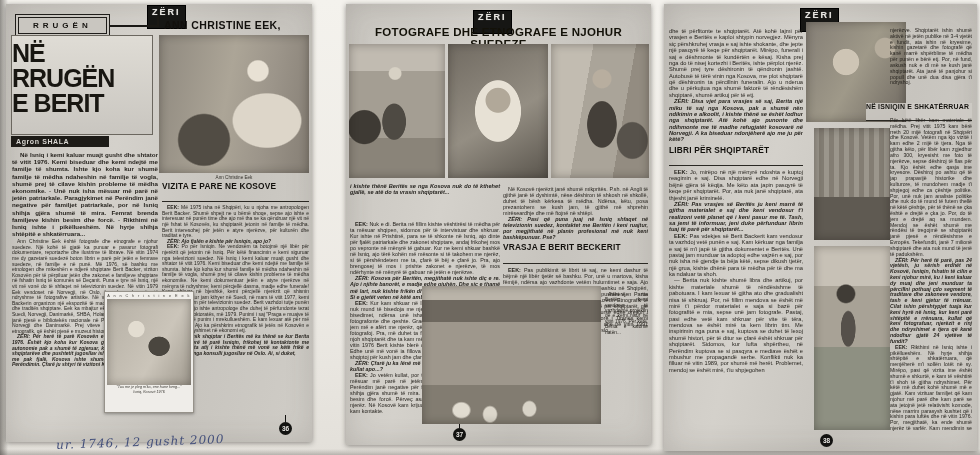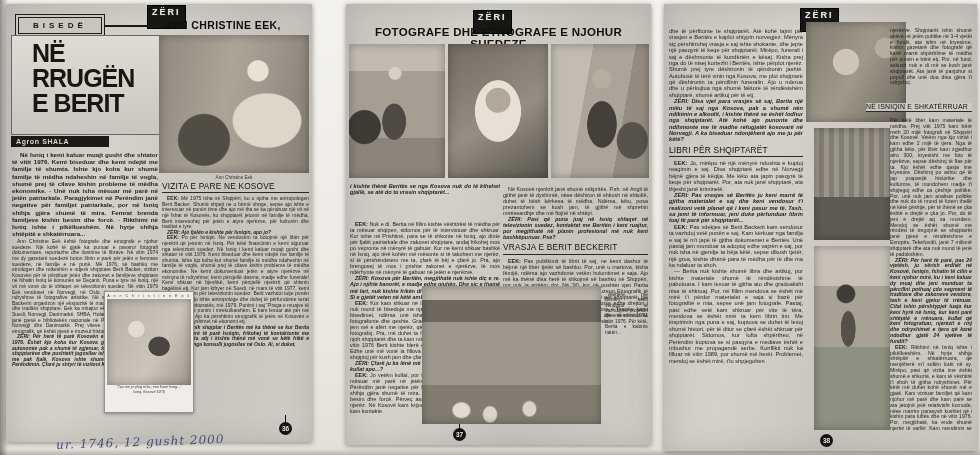--- a/index.html
+++ b/index.html
@@ -15,34 +15,34 @@
         box-shadow:0 1px 5px rgba(30,28,24,.45), inset 0 0 28px rgba(60,55,48,.16);}
   .zeri{position:absolute;background:#161614;color:#e6e4e0;font-weight:bold;
         font-size:9px;line-height:1;padding:2px 4px 11px;letter-spacing:2px;
         border:1px solid #000;text-shadow:0 0 1px #777;}
   .kicker{position:absolute;border:1px solid #1f1d1a;background:#c9c6c0;color:#161410;
         font-weight:bold;font-size:8px;letter-spacing:4px;padding:3px 14px;
         box-shadow:0 0 0 2px #c9c6c0,0 0 0 3px #1f1d1a;}
   .kline{position:absolute;background:#1a1814;}
   .overline{position:absolute;font-weight:bold;font-size:10.5px;letter-spacing:.4px;color:#12100d;text-align:center;}
   .title-box{position:absolute;border:1px solid #6b675f;background:linear-gradient(180deg,#dfdcd5,#c9c6c0);
-        padding:5px 20px;font-weight:800;font-size:25px;line-height:.99;letter-spacing:-1px;color:#181611;}
+        padding:5px 0;font-weight:800;font-size:25px;line-height:.99;letter-spacing:-1px;color:#181611;}
   .byline{position:absolute;background:#1d1b17;color:#d9d7d2;font-size:7px;font-weight:bold;
         padding:2px 5px;letter-spacing:.6px;}
   .photo{position:absolute;box-shadow:inset 0 0 10px rgba(20,18,15,.35);}
   .over{z-index:2;}
   .cap{position:absolute;font-size:4.6px;color:#34322c;}
   .col{position:absolute;overflow:hidden;text-align:justify;font-size:5px;line-height:1.12;color:#27241f;z-index:1;}
   .col p{margin:0;text-indent:5px;}
   .col p.q{font-weight:bold;font-style:italic;}
   .col p.intro{font-size:6.2px;font-weight:bold;line-height:1.16;text-indent:8px;margin-bottom:2px;}
   .f54{font-size:5.4px;}.f57{font-size:5.7px;}.f52{font-size:5.2px;}
   .mini{font-size:4.8px;}
-  .colhead{margin:0 0 3px;font-size:8.3px;font-weight:400;letter-spacing:.2px;color:#14120e;
-        border-bottom:1px solid #2b2924;padding-bottom:1px;text-indent:0;}
+  .colhead{margin:0 0 3px;font-size:8.3px;font-weight:700;letter-spacing:.2px;color:#14120e;
+        border-bottom:1px solid #2b2924;padding-bottom:10px;text-indent:0;}
   .colhead.mid{margin-top:3px;}
   .headline2{position:absolute;width:100%;text-align:center;font-weight:800;font-size:11.5px;
         letter-spacing:.3px;color:#131108;}
   .lead-cap{position:absolute;font-size:5.6px;font-weight:bold;font-style:italic;text-align:justify;color:#201e1a;}
   .badge{position:absolute;width:13px;height:13px;border-radius:50%;background:#131311;color:#eae8e4;
         font-size:6.5px;font-weight:bold;text-align:center;line-height:13px;z-index:4;}
   .stem{position:absolute;width:1px;background:#131311;z-index:4;}
   .inset{position:absolute;background:#efede9;border:1px solid #96928a;padding:2px;
         box-shadow:0 1px 3px rgba(0,0,0,.35);z-index:3;}
   .inset-head{font-size:3.8px;letter-spacing:1.4px;text-align:center;color:#45423c;margin-bottom:1px;white-space:nowrap;overflow:hidden;}
@@ -94,21 +94,21 @@
 <body>
 
 <div class="scan">
   <div class="edge-left"></div>
   <div class="edge-bottom"></div>
 
   <section class="page" style="left:6px;top:4px;width:306px;height:438px;">
     <span class="zeri" style="left:141px;top:1px;">ZËRI</span>
     <div class="kline" style="left:96px;top:21px;width:57px;height:2px;"></div>
     <div class="kline" style="left:151px;top:12px;width:2px;height:10px;"></div>
-    <div class="kicker" style="left:12px;top:13px;">BISEDË</div>
+    <div class="kicker" style="left:12px;top:13px;">RRUGËN</div>
     <div class="overline" style="left:158px;top:15px;">ANN CHRISTINE EEK,</div>
 
     <div class="title-box" style="left:5px;top:31px;width:140px;height:88px;">
       <div>NË RRUGËN</div>
       <div>E BERIT</div>
     </div>
     <div class="byline" style="left:5px;top:132px;width:88px;">Agron SHALA</div>
 
     <div class="photo ph-portrait" style="left:153px;top:31px;width:150px;height:138px;"></div>
     <div class="cap" style="left:153px;top:171px;width:150px;text-align:center;">Ann Christine Eek</div>

